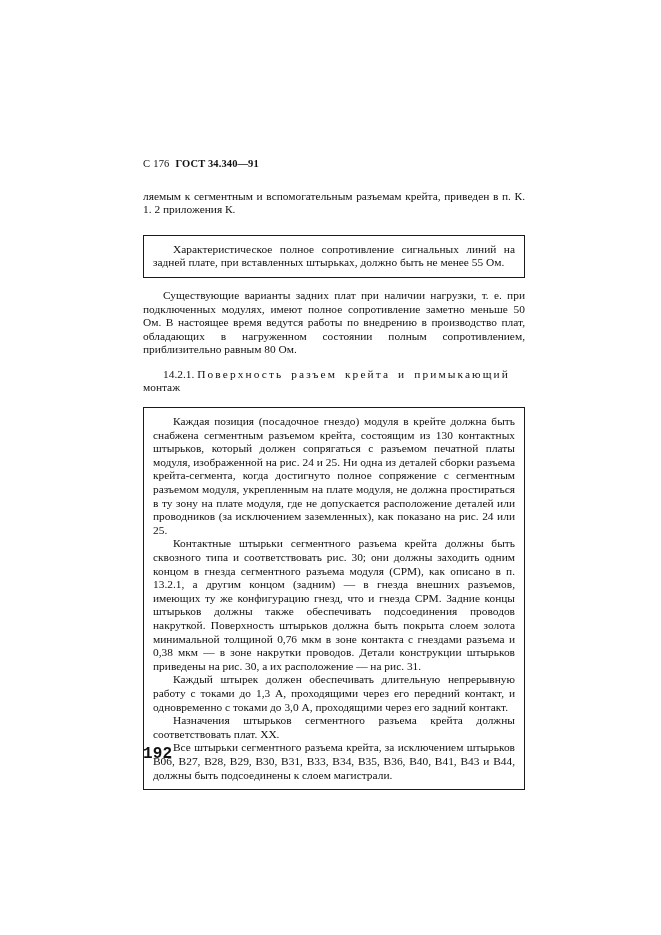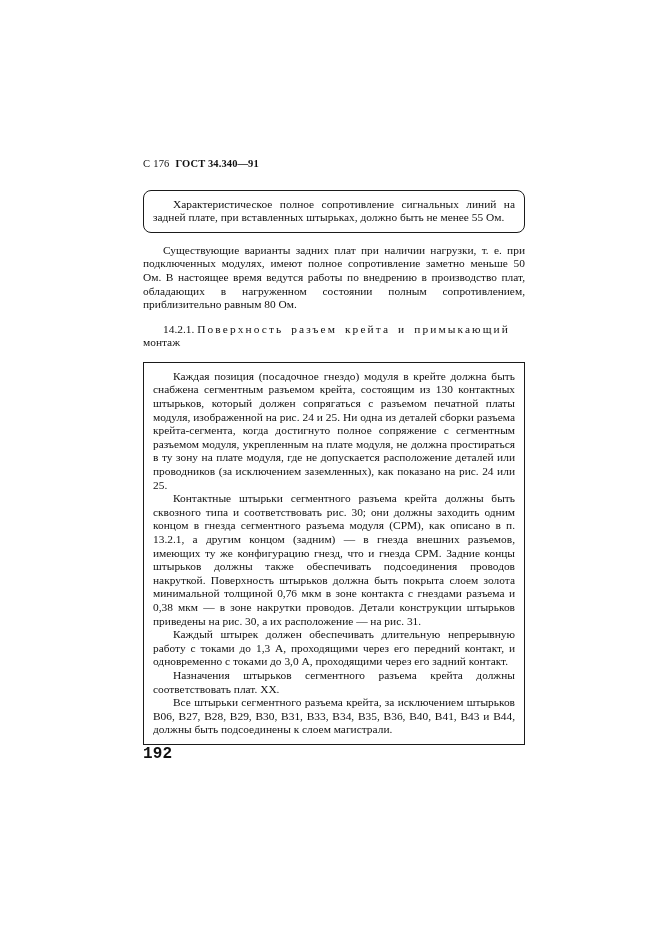--- a/index.html
+++ b/index.html
@@ -53,21 +53,21 @@
   p.para.indent { text-indent: 20px; }
   p.block-gap { margin-top: 11px; }
 
   
   .framebox {
     border: 1.3px solid #1a1a1a;
     padding: 7px 9px 7px 9px;
     box-sizing: border-box;
     margin: 0;
   }
-  .framebox.first { margin-top: 18px; border-radius: 8px; }
+  .framebox.first { margin-top: 18px; }
   .framebox.main  { margin-top: 12px; }
   .framebox p.para + p.para { margin-top: 0; }
 
   
   .heading {
     font-size: 11.4px;
     line-height: 13.6px;
     margin: 11px 0 0 0;
     text-align: justify;
     text-indent: 20px;
@@ -94,20 +94,21 @@
 <body>
 
 <div class="page">
 
   <div class="content">
 
     <div class="runhead">
       <span class="sheet-mark">С</span><span class="sheet-num">176</span><span class="std">ГОСТ 34.340—91</span>
     </div>
 
+    <p class="para">ляемым к сегментным и вспомогательным разъемам крейта, приведен в п. К. 1. 2 приложения К.</p>
 
     <div class="framebox first">
       <p class="para indent">Характеристическое полное сопротивление сигнальных линий на задней плате, при вставленных штырьках, должно быть не менее 55 Ом.</p>
     </div>
 
     <p class="para indent block-gap">Существующие варианты задних плат при наличии нагрузки, т. е. при подключенных модулях, имеют полное сопротивление заметно меньше 50 Ом. В настоящее время ведутся работы по внедрению в производство плат, обладающих в нагруженном состоянии полным сопротивлением, приблизительно равным 80 Ом.</p>
 
     <p class="heading">
       <span class="num">14.2.1.</span>
       <span class="spaced">Поверхность разъем крейта и примыкающий</span>

